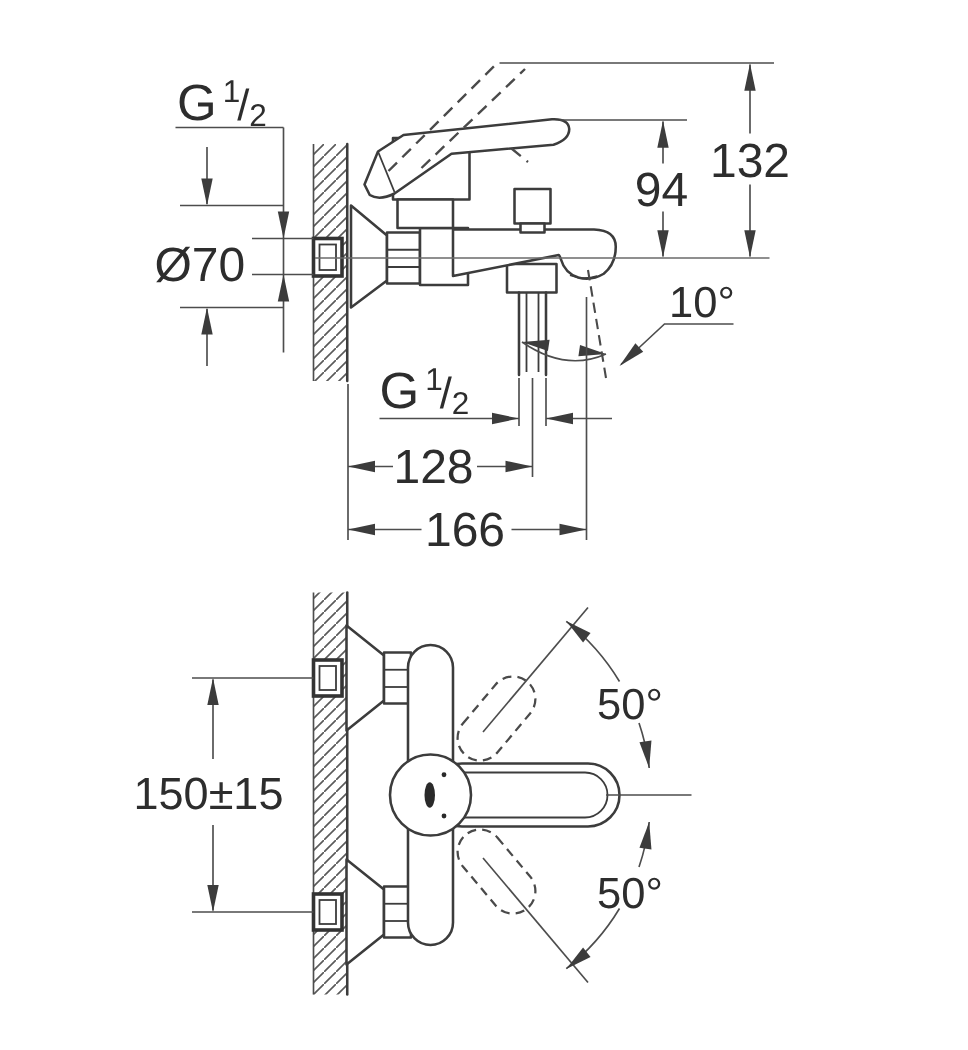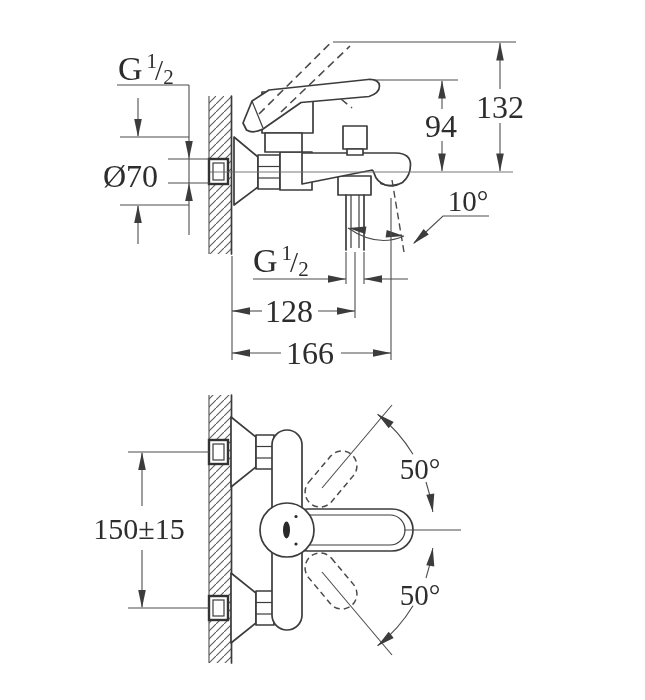--- a/index.html
+++ b/index.html
@@ -1,17 +1,17 @@
 <!DOCTYPE html>
 <html><head>
 <meta charset="utf-8">
 <style>
   html,body{margin:0;padding:0;background:#ffffff;}
   #stage{position:relative;width:645px;height:700px;background:#ffffff;overflow:hidden;
-         font-family:Liberation Serif, serif;}
+         font-family:Liberation Sans, sans-serif;}
   svg{position:absolute;left:0;top:0;}
   .obj{fill:#ffffff;stroke:#3c3c3c;stroke-width:1.7;stroke-linejoin:round;}
   .objline{fill:none;stroke:#3c3c3c;stroke-width:1.7;stroke-linecap:round;}
   .thin{fill:none;stroke:#4d4d4d;stroke-width:1.1;}
   .cl{fill:none;stroke:#6a6a6a;stroke-width:0.9;}
   .ah{fill:#3c3c3c;stroke:none;}
   .dashl{fill:none;stroke:#4a4a4a;stroke-width:1.6;stroke-dasharray:8,5;}
   .dashcap{fill:none;stroke:#4a4a4a;stroke-width:1.5;stroke-dasharray:6,4;}
   .stream{fill:none;stroke:#4a4a4a;stroke-width:1.4;stroke-dasharray:7,4;}
   .inner{fill:none;stroke:#3c3c3c;stroke-width:1.2;}

